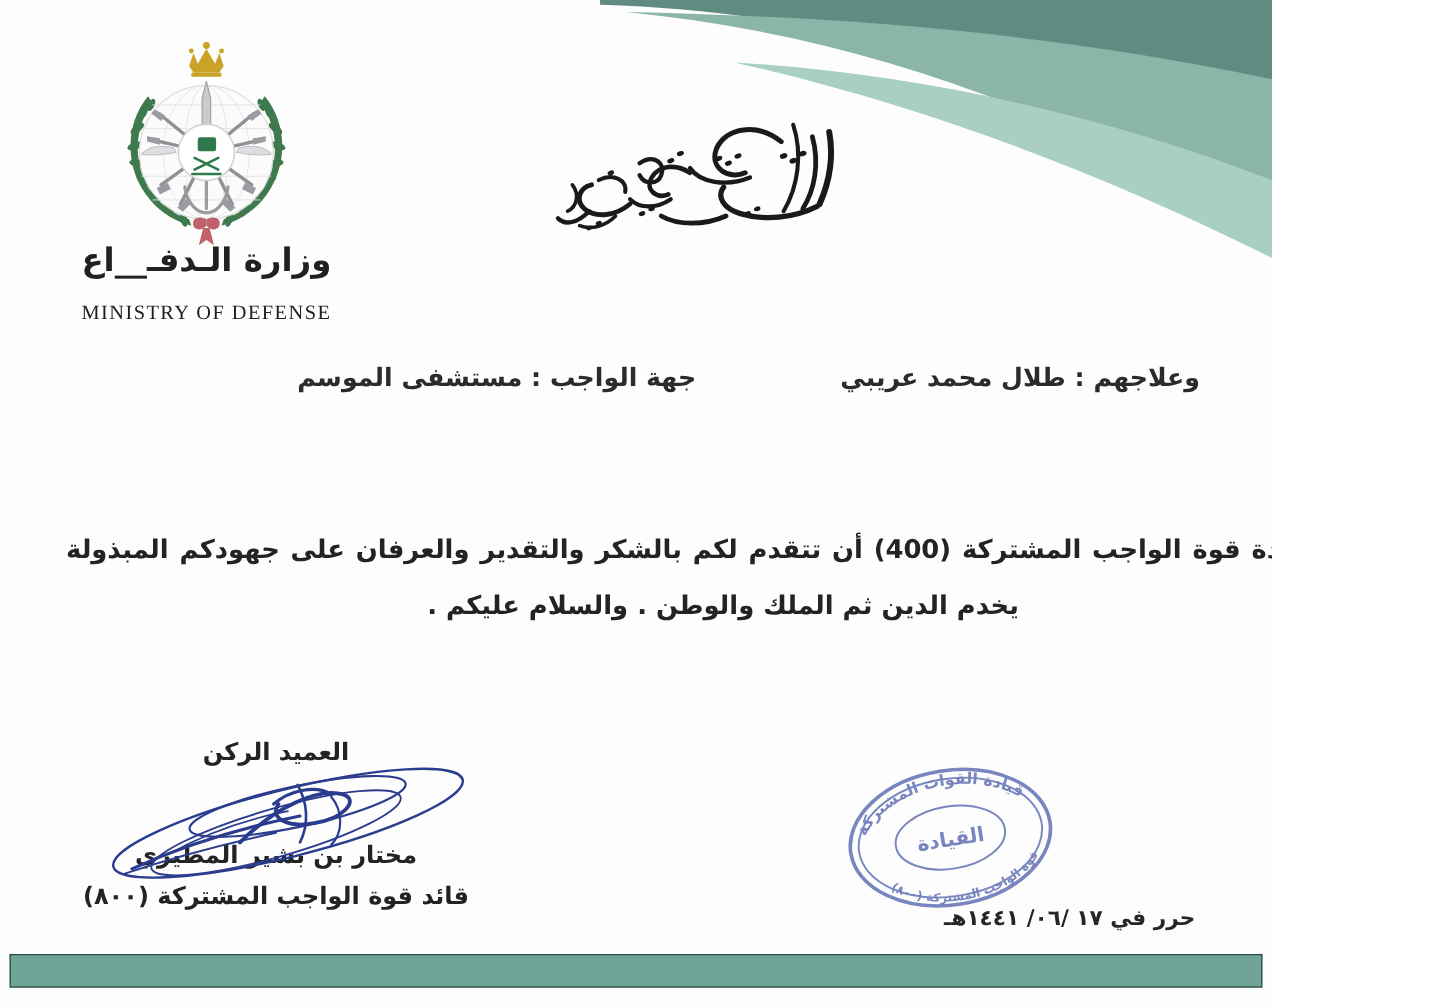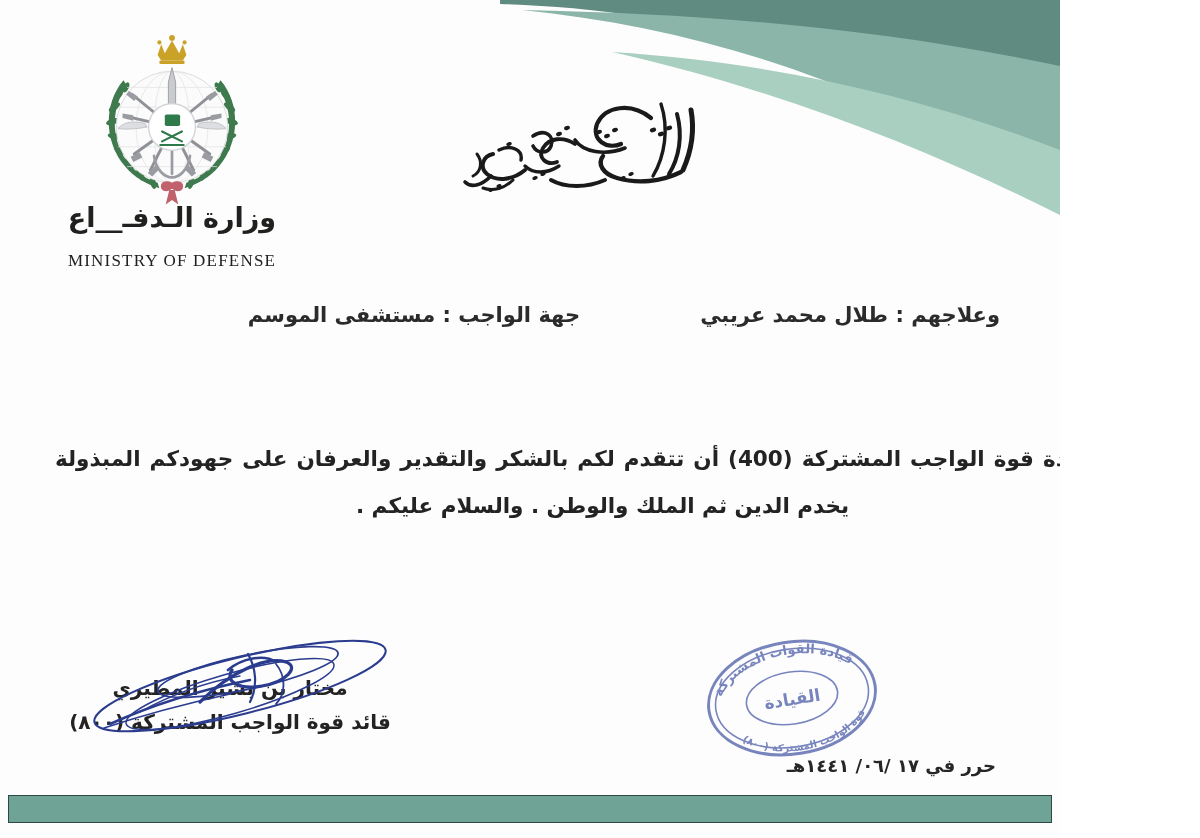--- a/index.html
+++ b/index.html
@@ -376,20 +376,21 @@
       <span class="val">مستشفى الموسم</span>
     </div>
   </div>
 
   <div class="body-block">
     <div class="body-line">يسر قيادة قوة الواجب المشتركة (400) أن تتقدم لكم بالشكر والتقدير والعرفان على جهودكم المبذولة</div>
     <div class="body-line last">يخدم الدين ثم الملك والوطن .  والسلام عليكم .</div>
   </div>
 
   <div class="sign-block">
+    <div class="sign-rank">العميد الركن</div>
     <div class="signature-ink">
       <svg viewBox="0 0 320 130" aria-hidden="true">
         <g fill="none" stroke="#2b3c8f" stroke-linecap="round" stroke-linejoin="round">
           <ellipse cx="160" cy="66" rx="150" ry="28" transform="rotate(-14 160 66)" stroke-width="2"></ellipse>
           <ellipse cx="168" cy="52" rx="92" ry="17" transform="rotate(-12 168 52)" stroke-width="1.8"></ellipse>
           <ellipse cx="150" cy="74" rx="108" ry="20" transform="rotate(-16 150 74)" stroke-width="1.5"></ellipse>
           <path d="M120 82 C 150 52, 186 36, 206 42 C 220 47, 206 62, 182 66 C 160 70, 144 62, 152 50" stroke-width="3.2"></path>
           <path d="M148 50 C 162 38, 184 34, 196 42" stroke-width="2.6"></path>
           <path d="M168 34 C 176 48, 178 66, 170 82" stroke-width="2.2"></path>
           <path d="M196 44 C 206 56, 206 74, 196 84" stroke-width="1.8"></path>

